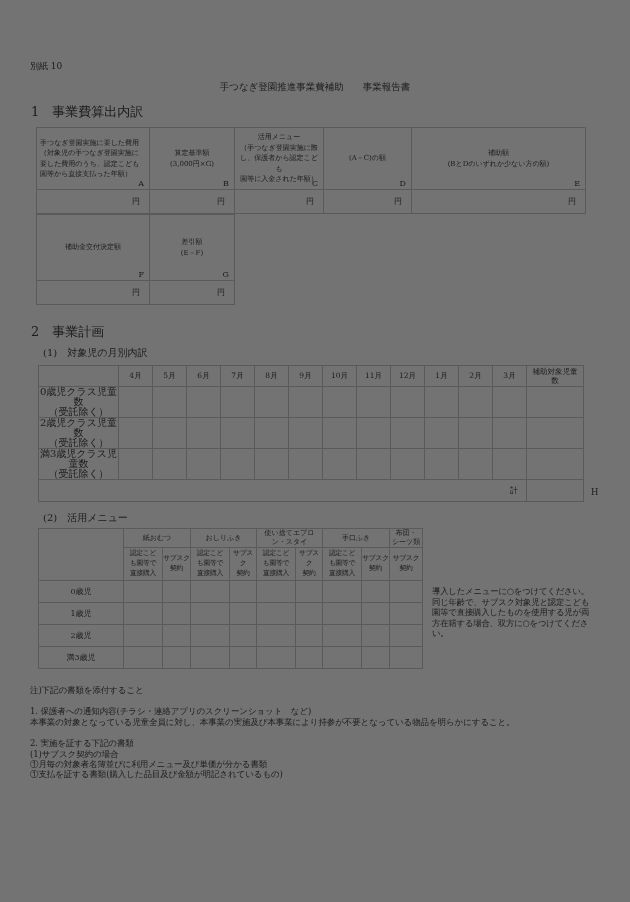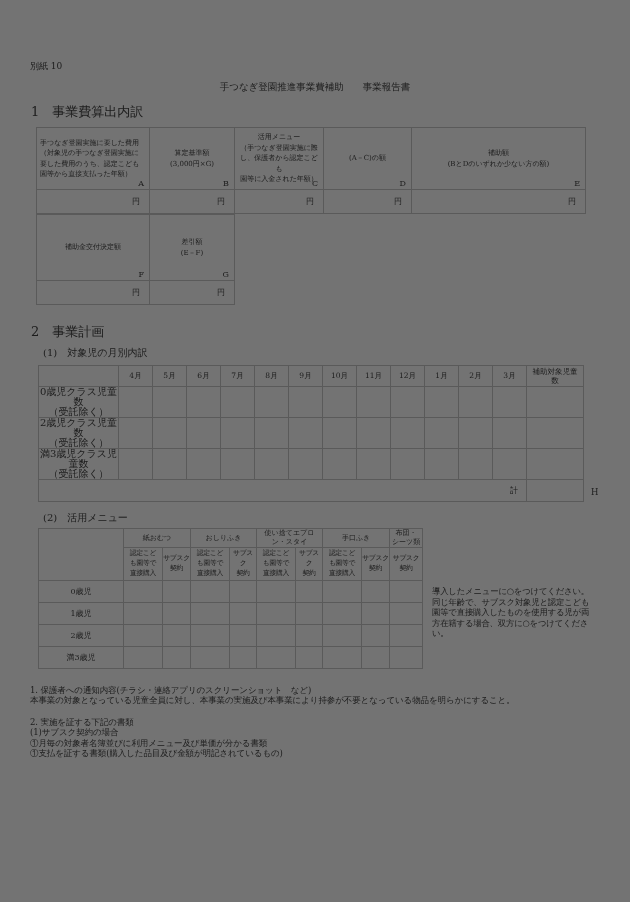--- a/index.html
+++ b/index.html
@@ -339,20 +339,21 @@
             <td class="cell"></td>
             <td class="cell"></td>
       </tr>
     </tbody>
       </table>
     <div class="menu-note">導入したメニューに○をつけてください。
 同じ年齢で、サブスク対象児と認定こども園等で直接購入したものを使用する児が両方在籍する場合、双方に○をつけてください。</div>
   </div>
 
   <div class="notes">
+    <div class="line">注)下記の書類を添付すること</div>
     <div class="line gap">1. 保護者への通知内容(チラシ・連絡アプリのスクリーンショット　など)</div>
     <div class="line">本事業の対象となっている児童全員に対し、本事業の実施及び本事業により持参が不要となっている物品を明らかにすること。</div>
     <div class="line gap">2. 実施を証する下記の書類</div>
     <div class="line">(1)サブスク契約の場合</div>
     <div class="line">①月毎の対象者名簿並びに利用メニュー及び単価が分かる書類</div>
     <div class="line">①支払を証する書類(購入した品目及び金額が明記されているもの)</div>
   </div>
 
 </div>
 

